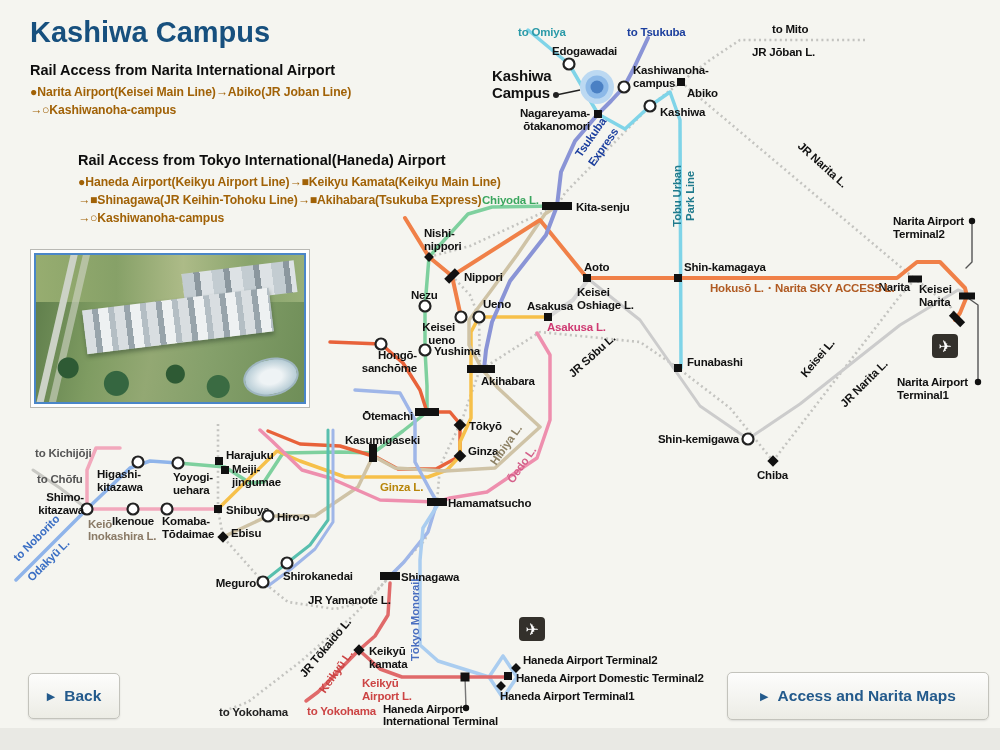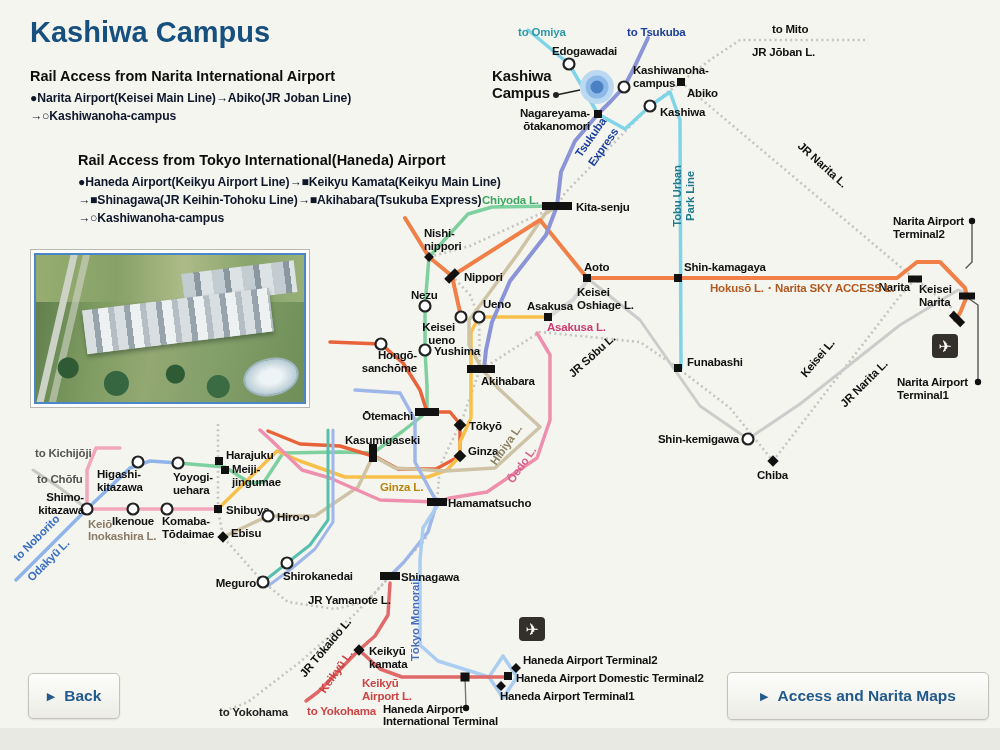--- a/index.html
+++ b/index.html
@@ -1,23 +1,23 @@
 <!DOCTYPE html>
 <html><head>
 <meta charset="utf-8">
 <style>
   html,body{margin:0;padding:0;background:#e9e9e4;}
   #page{position:relative;width:1000px;height:728px;background:#f5f5f0;overflow:hidden;
         font-family:"Liberation Sans","DejaVu Sans",sans-serif;color:#111;}
   #page-title{position:absolute;left:30px;top:16px;font-size:29px;font-weight:bold;color:#17507e;letter-spacing:0;}
   .access{position:absolute;left:30px;width:450px;}
-  #access-narita{top:68px;}
+  #access-narita{top:62px;}
   #access-haneda{top:152px;margin-left:48px;}
   .access h3{margin:0 0 5px 0;font-size:14.5px;font-weight:bold;color:#0d0d0d;}
-  .access .ln{font-size:12.2px;font-weight:bold;line-height:18px;letter-spacing:-0.1px;color:#0f172a;}
+  .access .ln{font-size:12.2px;font-weight:bold;line-height:18px;letter-spacing:-0.1px;color:#a16207;}
   #campus-photo{position:absolute;left:30px;top:249px;width:272px;height:151px;background:#fff;
         border:1px solid #b9b9b4;padding:3px;}
   #photo-frame{width:100%;height:100%;border:2px solid #4a86c8;box-sizing:border-box;position:relative;overflow:hidden;
         background:linear-gradient(100deg,#5d7c4a,#7f9c62 25%,#93a873 45%,#85a06b 65%,#6f8e58 100%);}
   .ph{position:absolute;}
   #ph-fields{left:0;top:0;width:100%;height:32%;background:linear-gradient(90deg,#9db274 0%,#87a168 30%,#b0bd8a 55%,#8aa56d 80%,#9cb27b 100%);opacity:.9;}
   #ph-build1{left:18%;top:30%;width:70%;height:30%;transform:rotate(-7deg);
         background:repeating-linear-gradient(90deg,#d9dee1 0 10px,#98a4ab 10px 16px,#eef1f2 16px 26px,#b4bec4 26px 32px);
         box-shadow:0 3px 4px rgba(40,60,40,.45);}
   #ph-build2{left:55%;top:8%;width:42%;height:22%;transform:rotate(-7deg);

